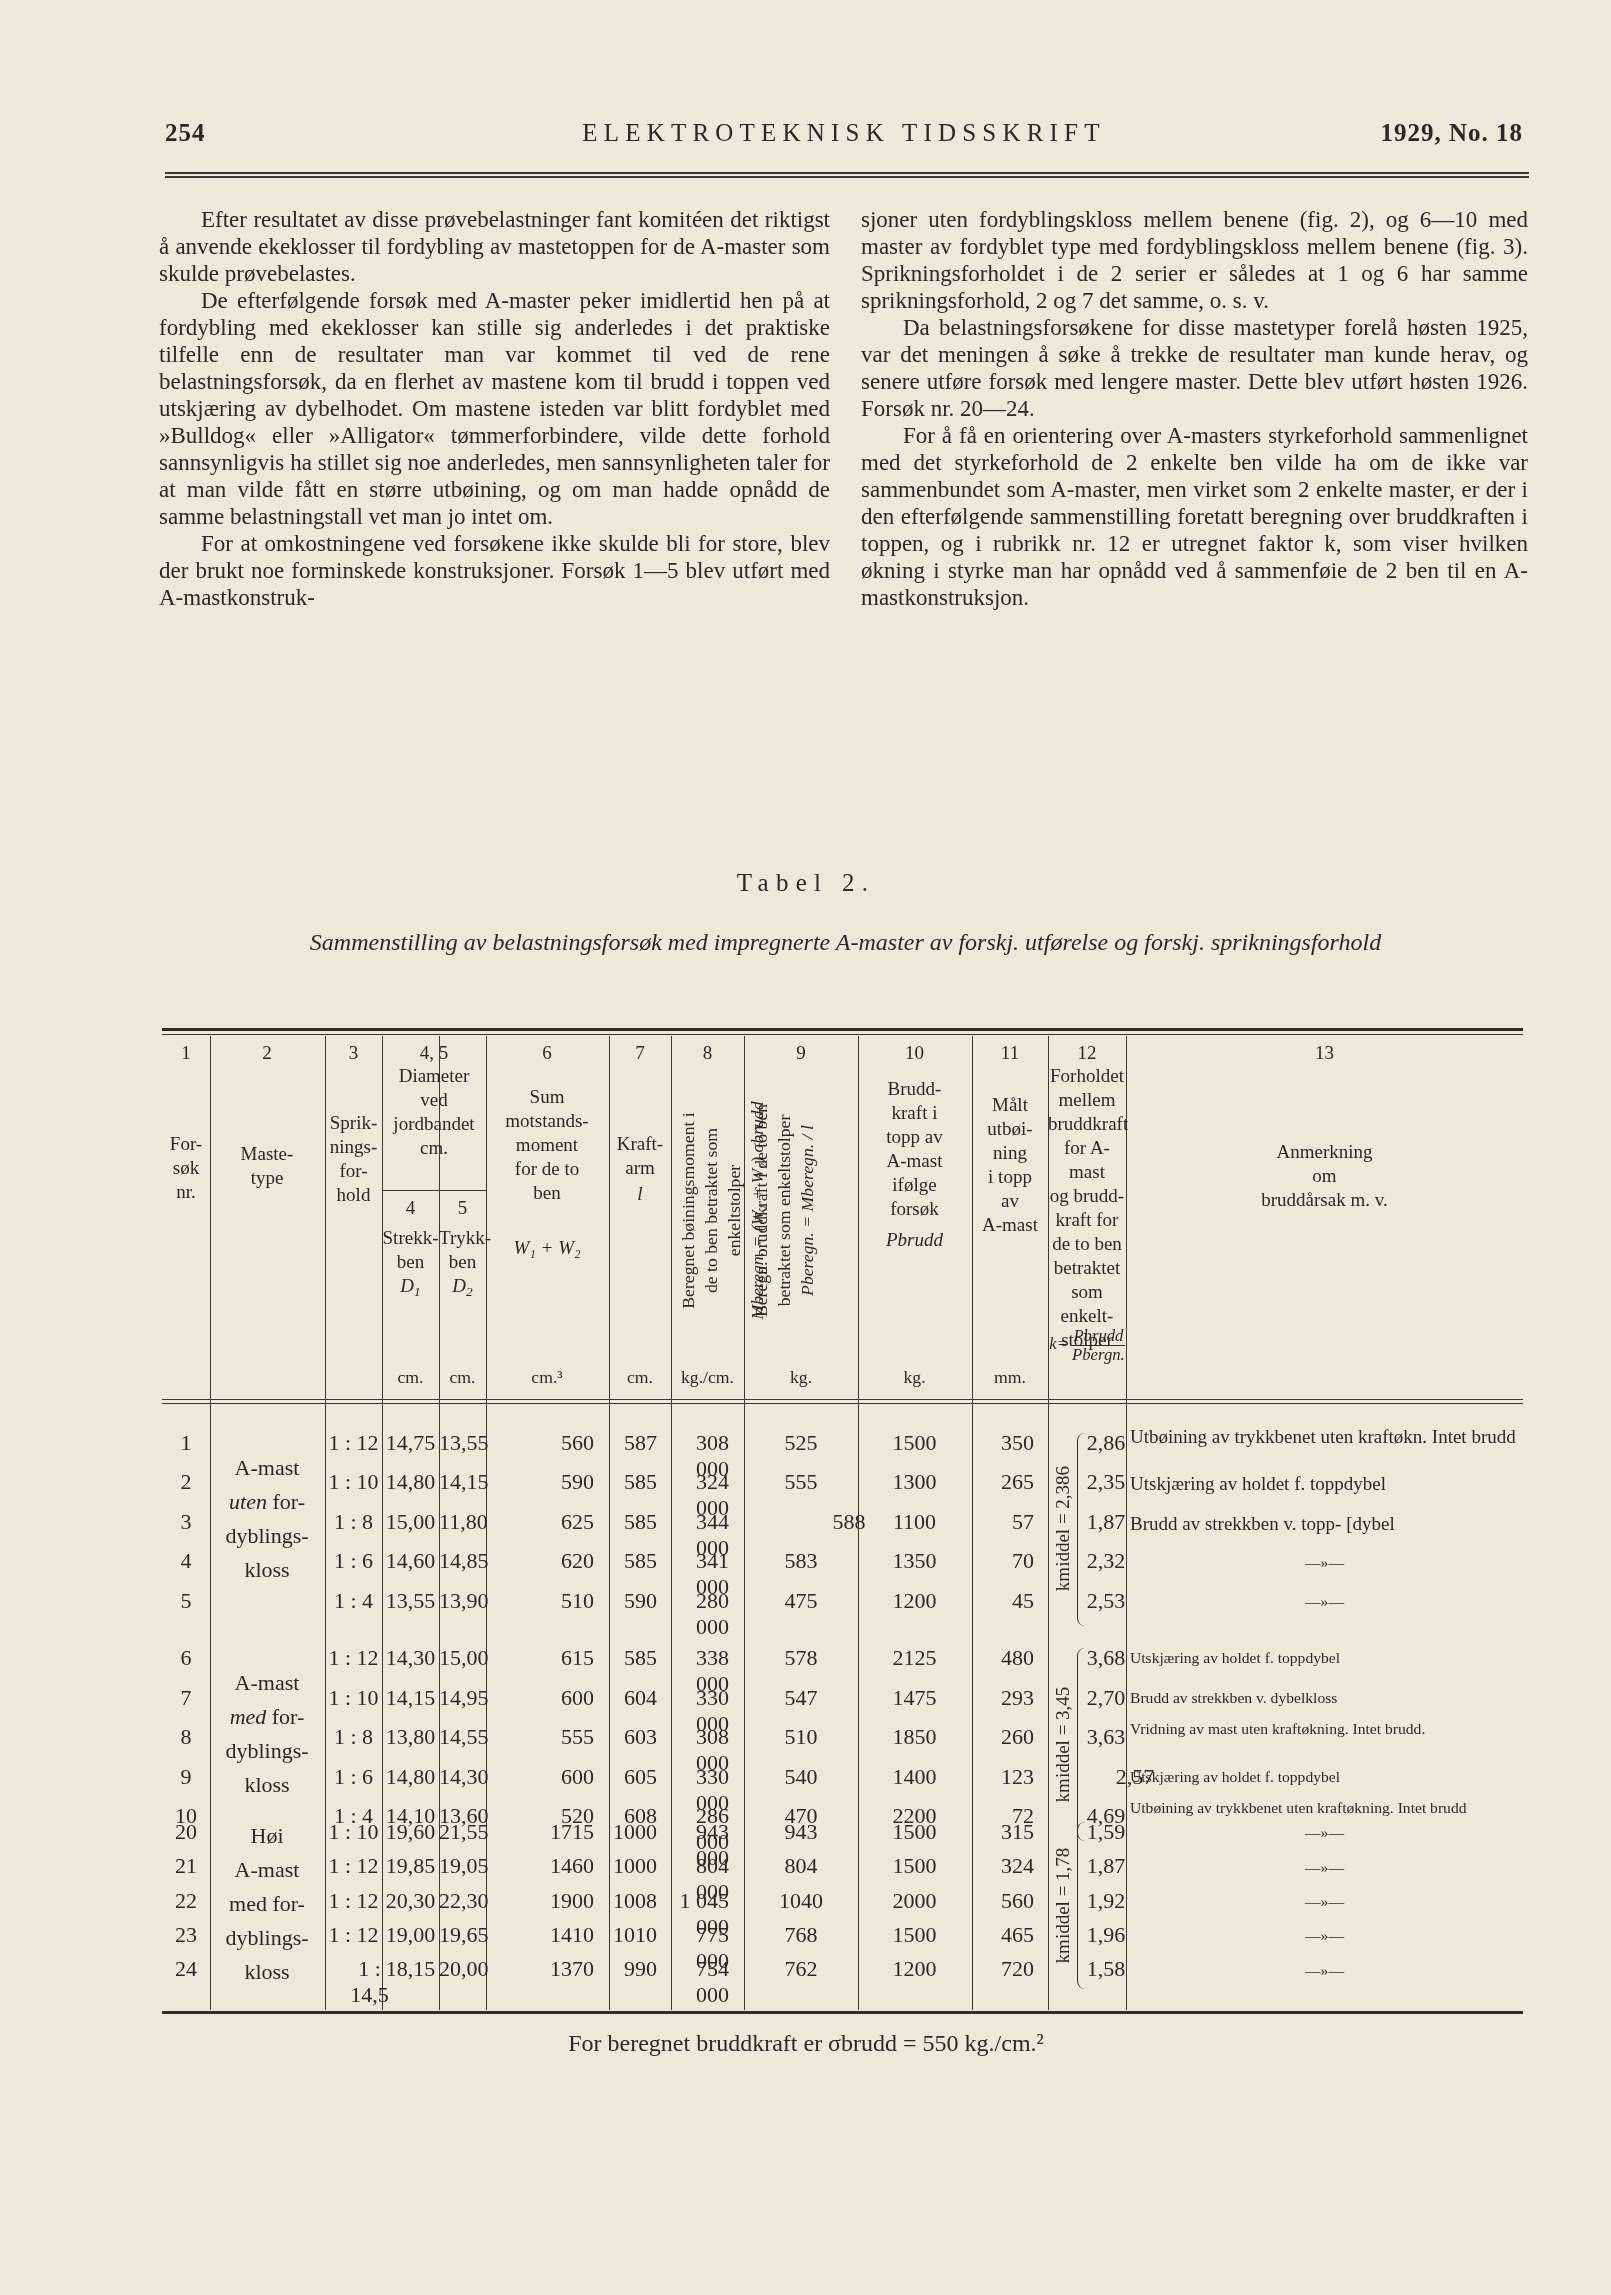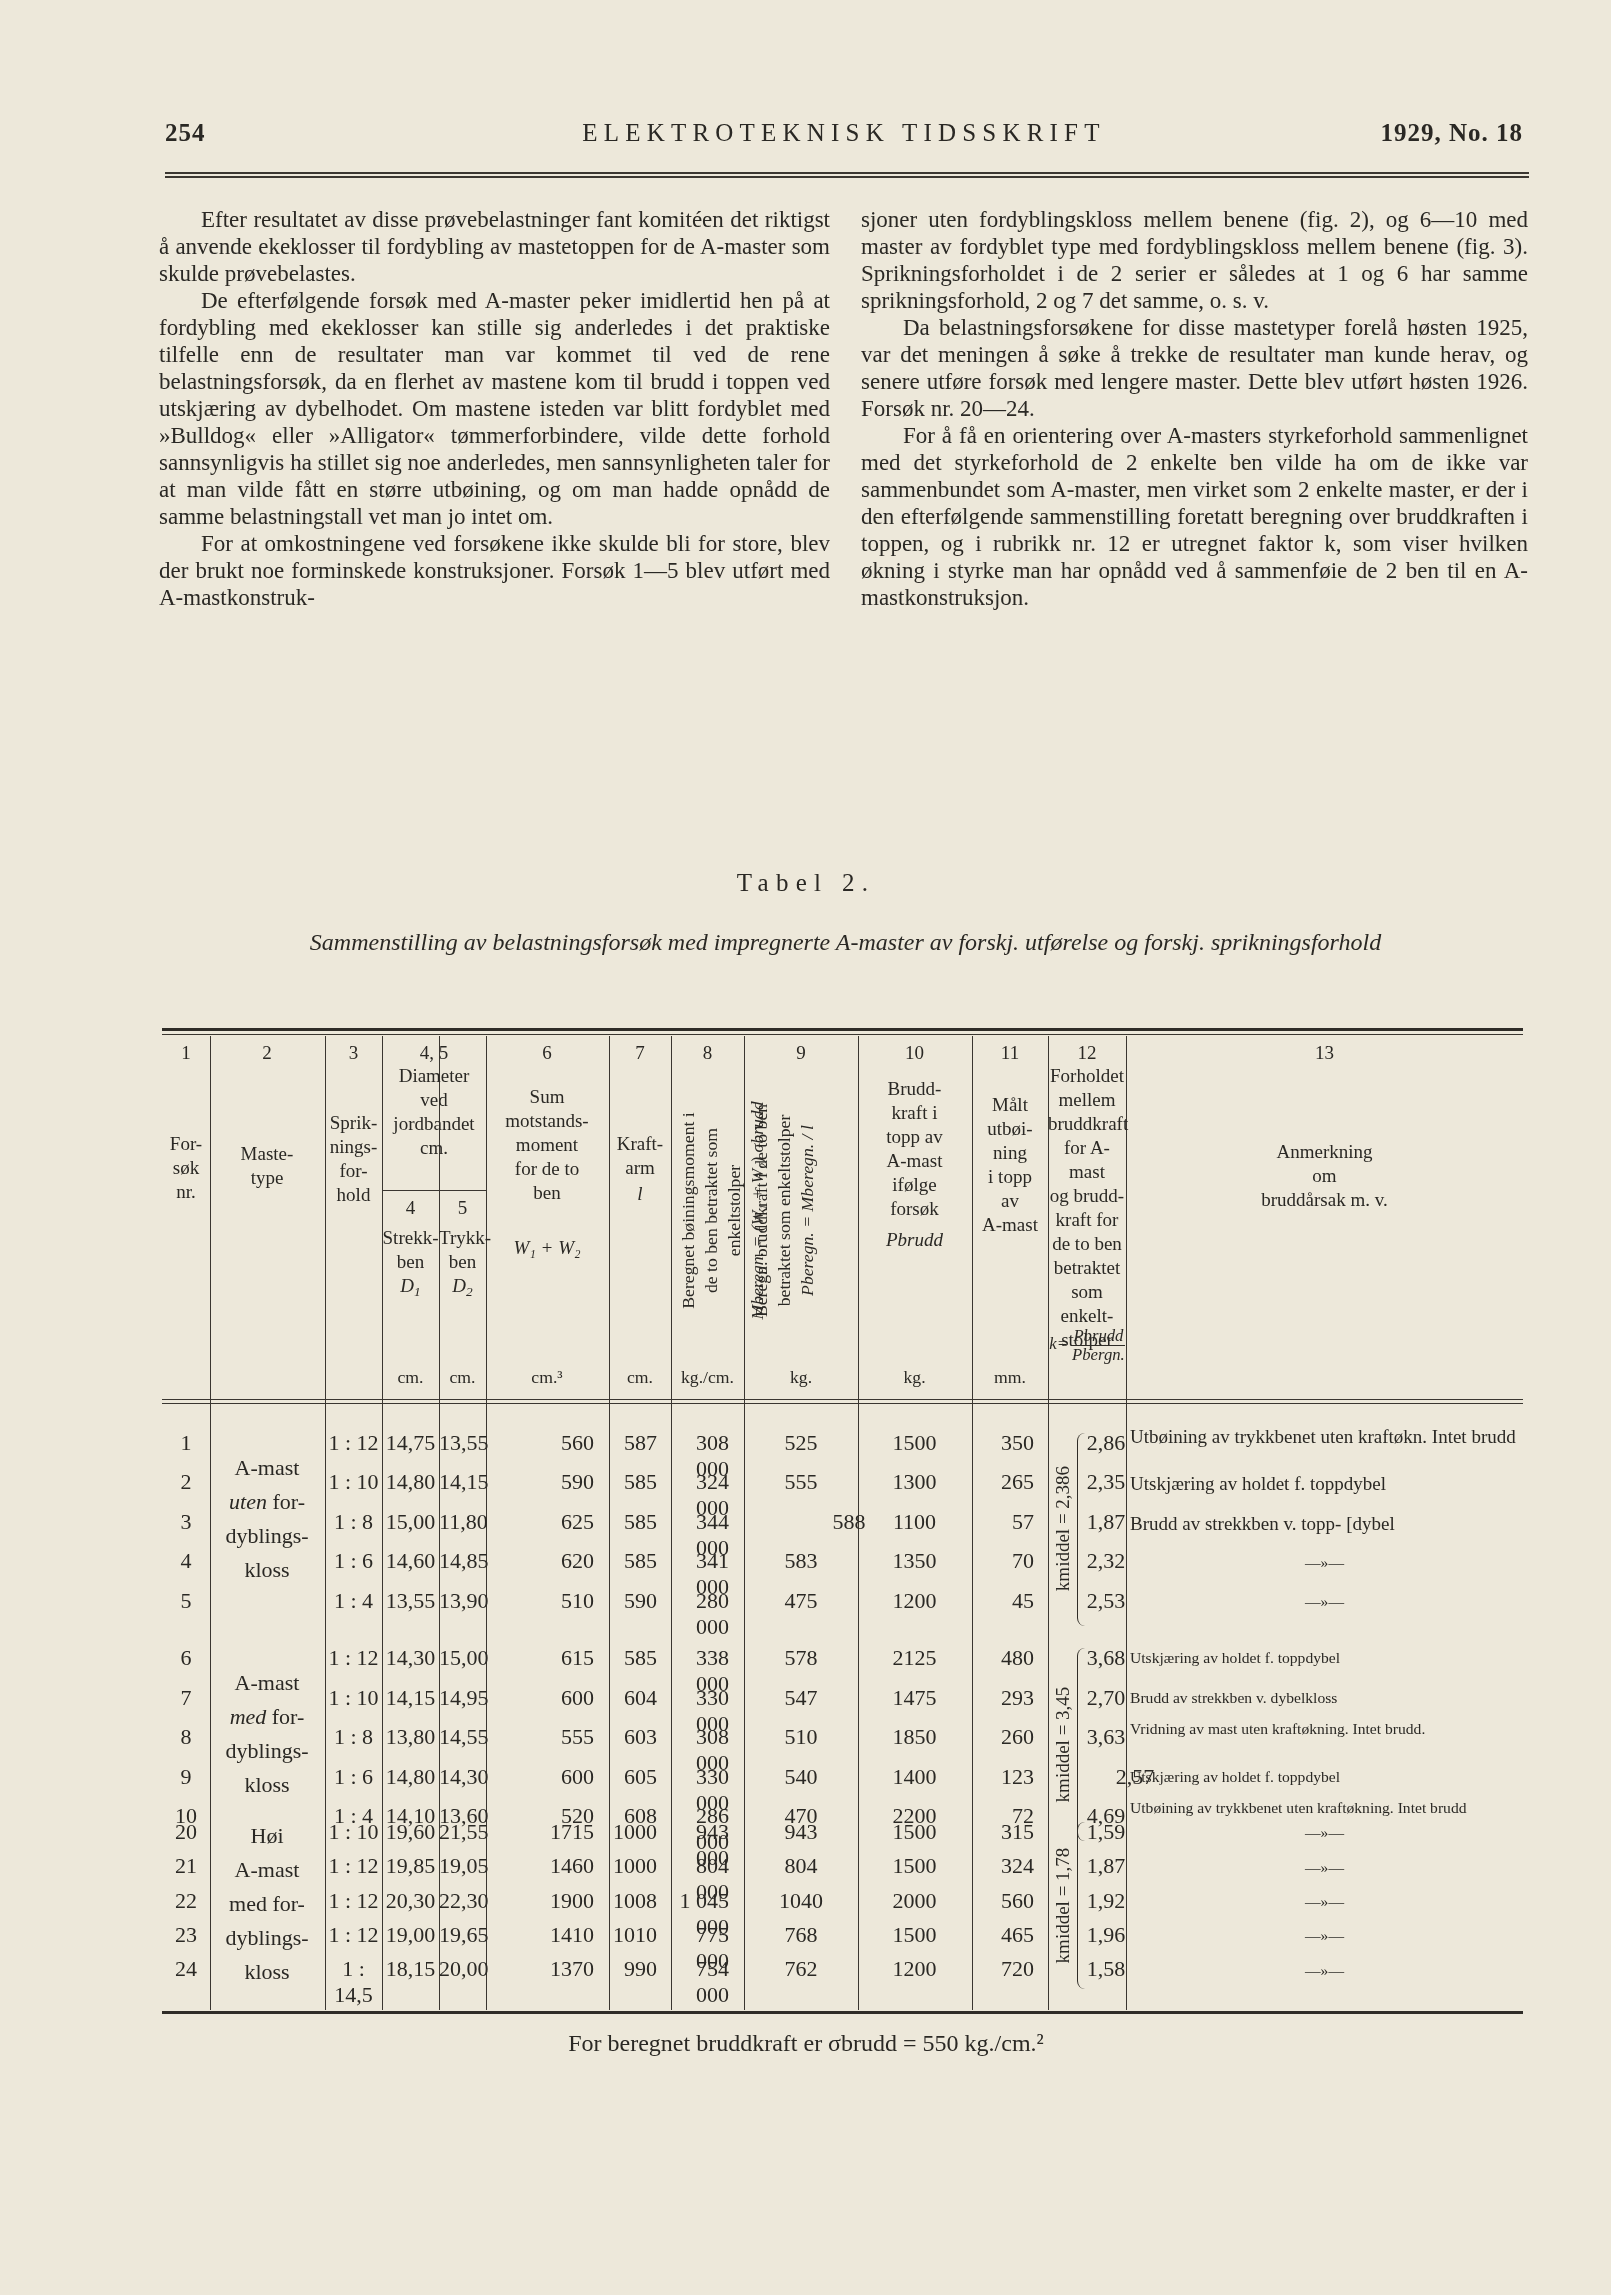--- a/index.html
+++ b/index.html
@@ -417,21 +417,21 @@
       <div class="dcell" style="left: 277px; width: 47px; top: 894px;">19,65</div>
       <div class="dcell r" style="left: 324px; width: 108px; top: 894px;">1410</div>
       <div class="dcell r" style="left: 447px; width: 48px; top: 894px;">1010</div>
       <div class="dcell r" style="left: 509px; width: 58px; top: 894px;">775 000</div>
       <div class="dcell" style="left: 582px; width: 114px; top: 894px;">768</div>
       <div class="dcell" style="left: 696px; width: 113px; top: 894px;">1500</div>
       <div class="dcell r" style="left: 810px; width: 62px; top: 894px;">465</div>
       <div class="dcell" style="left: 923px; width: 42px; top: 894px;">1,96</div>
       <div class="ditto" style="left: 968px; width: 389px; top: 899px;">—»—</div>
       <div class="dcell" style="left: 0px; width: 48px; top: 928px;">24</div>
-      <div class="dcell" style="left: 163px; width: 57px; top: 928px;">1 : 14,5</div>
+      <div class="dcell" style="left: 163px; width: 57px; top: 928px; padding-left: 16px;">1 : 14,5</div>
       <div class="dcell" style="left: 220px; width: 57px; top: 928px;">18,15</div>
       <div class="dcell" style="left: 277px; width: 47px; top: 928px;">20,00</div>
       <div class="dcell r" style="left: 324px; width: 108px; top: 928px;">1370</div>
       <div class="dcell r" style="left: 447px; width: 48px; top: 928px;">990</div>
       <div class="dcell r" style="left: 509px; width: 58px; top: 928px;">754 000</div>
       <div class="dcell" style="left: 582px; width: 114px; top: 928px;">762</div>
       <div class="dcell" style="left: 696px; width: 113px; top: 928px;">1200</div>
       <div class="dcell r" style="left: 810px; width: 62px; top: 928px;">720</div>
       <div class="dcell" style="left: 923px; width: 42px; top: 928px;">1,58</div>
       <div class="ditto" style="left: 968px; width: 389px; top: 934px;">—»—</div>

